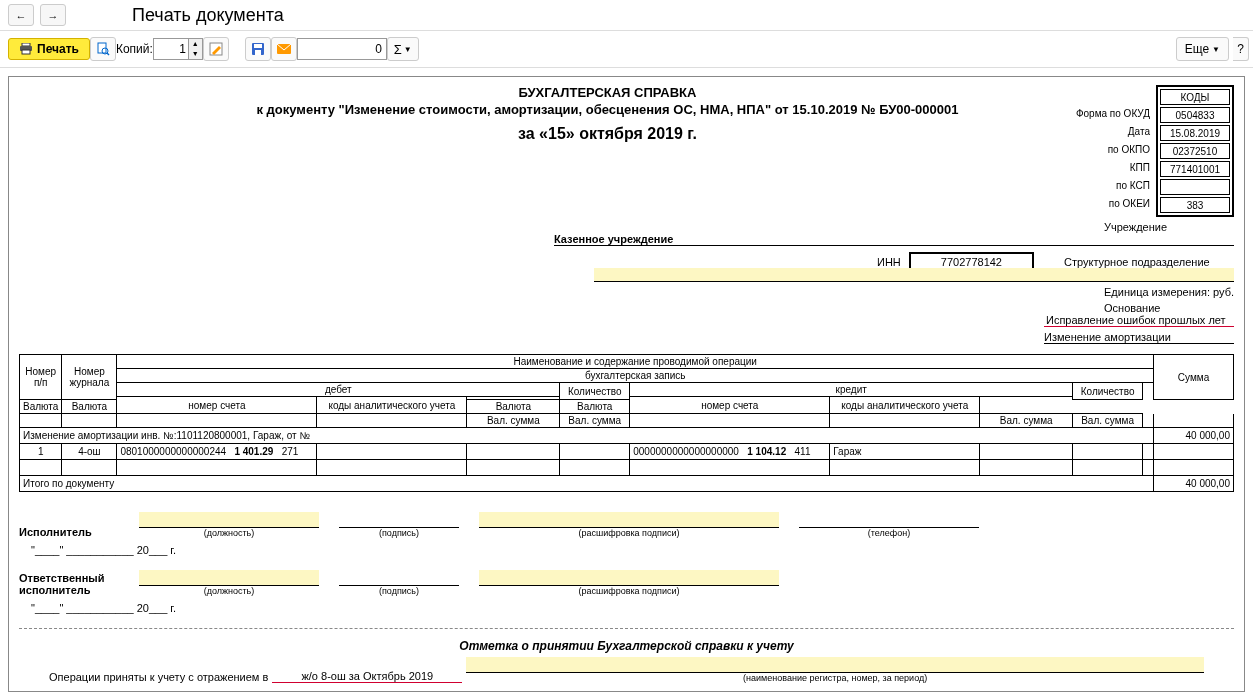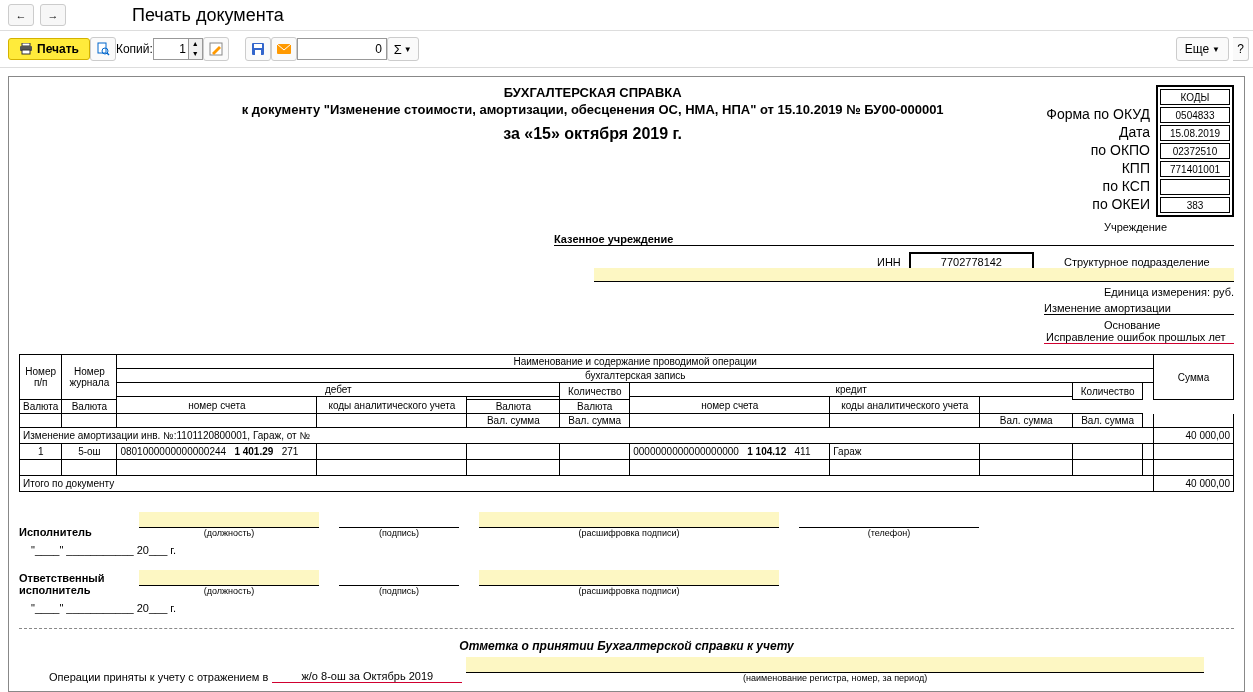--- a/index.html
+++ b/index.html
@@ -20,21 +20,21 @@
 .more-btn { position: absolute; right: 24px; height: 24px; border: 1px solid #ccc; border-radius: 3px; background: #fafafa; padding: 0 8px; cursor: pointer; font-size: 12px; display:inline-flex;align-items:center;gap:3px;}
 .q-btn { position: absolute; right: 4px; width: 16px; height: 24px; border: 1px solid #ccc; border-left:none; border-radius: 0 3px 3px 0; background: #fafafa; text-align: center; cursor: pointer; font-size: 12px; line-height:22px;}
 .doc-area { padding: 8px; }
 .doc-frame { border: 1px solid #888; padding: 8px 10px; }
 .doc-header { display: flex; }
 .doc-header-main { flex: 1; text-align: center; font-weight: bold; }
 .doc-header-main .line1 { font-size: 13px; }
 .doc-header-main .line2 { font-size: 13px; margin-top: 2px; }
 .doc-header-main .line3 { font-size: 16px; margin-top: 8px; }
 .codes-block { display: flex; gap: 6px; align-items: flex-start; }
-.codes-labels { text-align: right; font-size: 14px; line-height: 18px; padding-top: 2px; }
+.codes-labels { text-align: right; font-size: 10px; line-height: 18px; padding-top: 2px; }
 .codes-table { border: 2px solid #000; }
 .codes-table td { border: 1px solid #000; padding: 1px 6px; font-size: 10px; text-align: center; min-width: 70px; height: 16px; }
 .codes-table .head { font-weight: normal; }
 .info-row { display: flex; align-items: flex-end; margin-top: 4px; font-size: 11px; flex-direction: column; }
 .info-label { width: 130px; }
 .info-value { border-bottom: 1px solid #000; flex: 0 0 auto; min-width: 200px; font-weight: bold; }
 .inn-row { display: flex; align-items: center; }
 .inn-box { border: 2px solid #000; padding: 2px 30px; margin-left: 8px; background: #fff; }
 .yellow-field { background: #fdf7c3; border-bottom: 1px solid #000; min-height: 14px; }
 .reason-underline { border-bottom: 1px solid #d00030; display: inline-block; min-width: 190px; padding: 0 2px; }
@@ -185,26 +185,26 @@
   </span>
 </div>
 <div class="info-row" style="margin-top:-16px;">
   <span class="info-label" style="width:170px">Структурное подразделение</span>
   <span class="yellow-field" style="width:640px"></span>
 </div>
 <div class="info-row">
   <span>Единица измерения: руб.</span>
 </div>
 <div class="info-row">
+  <span class="info-label">Основание</span>
+  <span class="reason-underline">Исправление ошибок прошлых лет</span>
+</div>
+<div class="info-row">
   <span class="info-label"></span>
   <span style="border-bottom:1px solid #000; min-width:190px">Изменение амортизации</span>
-</div>
-<div class="info-row">
-  <span class="info-label">Основание</span>
-  <span class="reason-underline">Исправление ошибок прошлых лет</span>
 </div>
 
 <table class="main-table">
   <tbody>
           <tr>
     <th rowspan="4" style="width:35px">Номер п/п</th>
     <th rowspan="4" style="width:55px">Номер журнала</th>
     <th colspan="9">Наименование и содержание проводимой операции</th>
     <th rowspan="4" style="width:80px">Сумма</th>
   </tr>
@@ -247,21 +247,21 @@
             <th>Вал. сумма</th>
     <th style="border-top:none"></th>
             <th style="border-top:none"></th>
   </tr>
   <tr class="data">
     <td colspan="11">Изменение амортизации инв. №:1101120800001, Гараж,  от  №</td>
     <td class="num">40 000,00</td>
   </tr>
   <tr class="data">
     <td style="text-align:center">1</td>
-    <td style="text-align:center">5-ош</td>
+    <td style="text-align:center">4-ош</td>
     <td>
       <span>0801000000000000244</span>&nbsp;&nbsp;&nbsp;<b>1 401.29</b>&nbsp;&nbsp;&nbsp;<span>271</span>
     </td>
     <td></td>
             <td></td>
             <td></td>
     <td>
       <span>0000000000000000000</span>&nbsp;&nbsp;&nbsp;<b>1 104.12</b>&nbsp;&nbsp;&nbsp;<span>411</span>
     </td>
     <td>Гараж</td>

